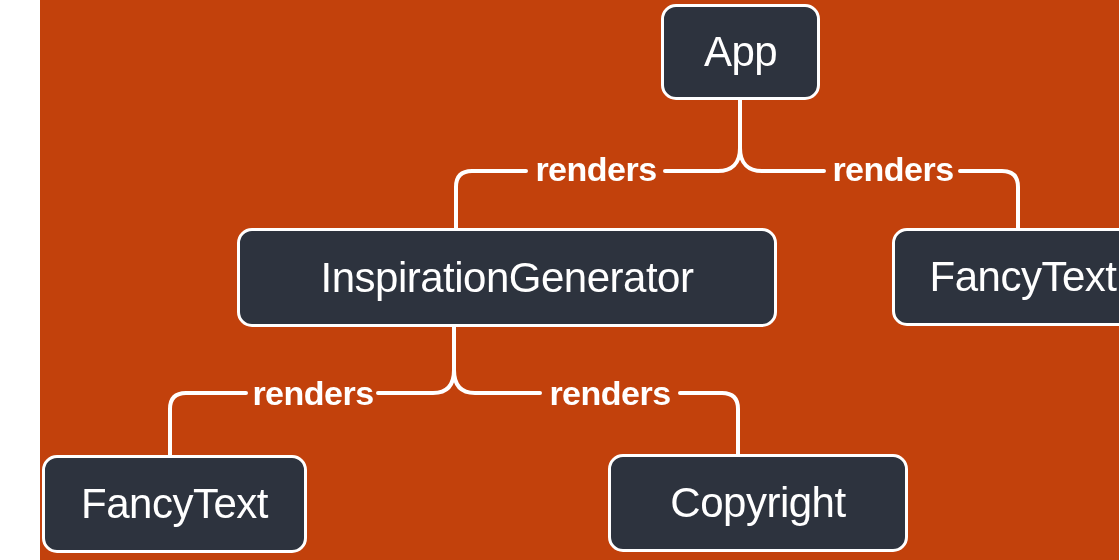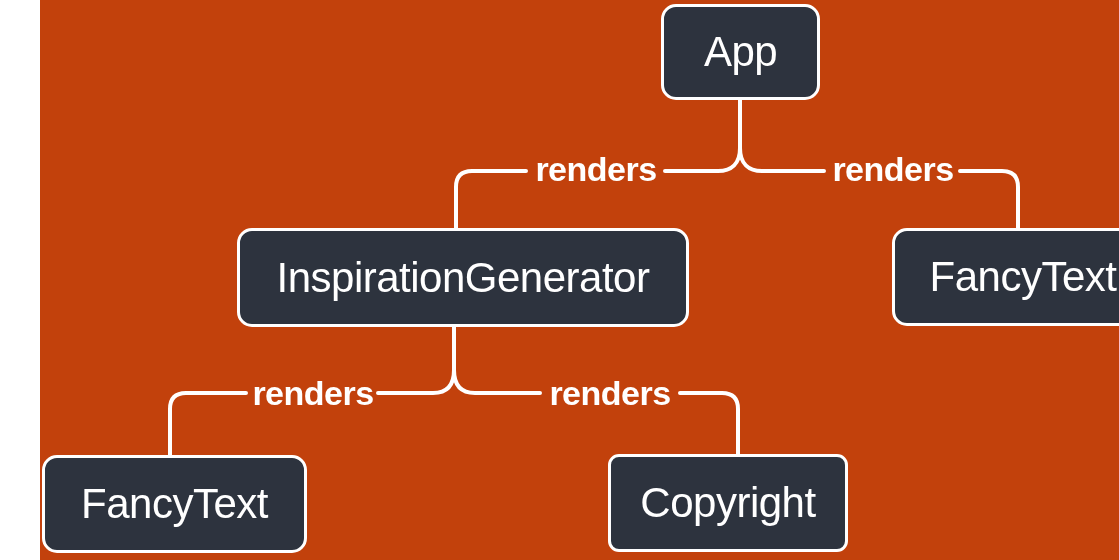--- a/index.html
+++ b/index.html
@@ -72,33 +72,33 @@
 
     <path d="M206,393 L146,393 Q130,393 130,409 L130,455"></path>
 
     <path d="M640,393 L682,393 Q698,393 698,409 L698,454"></path>
   </svg>
 
   <div class="node" style="left:621px; top:4px; width:159px; height:96px;">
     <span>App</span>
   </div>
 
-  <div class="node" style="left:197px; top:228px; width:452px; height:99px;">
+  <div class="node" style="left:197px; top:228px; width:540px; height:99px;">
     <span>InspirationGenerator</span>
   </div>
 
   <div class="node" style="left:852px; top:228px; width:262px; height:98px;">
     <span>FancyText</span>
   </div>
 
   <div class="node" style="left:2px; top:455px; width:265px; height:98px;">
     <span>FancyText</span>
   </div>
 
-  <div class="node" style="left:568px; top:454px; width:240px; height:98px;border-radius:11px;">
+  <div class="node" style="left:568px; top:454px; width:300px; height:98px;">
     <span>Copyright</span>
   </div>
 
   <div class="edge-label" style="left:556px; top:169px;">renders</div>
 
   <div class="edge-label" style="left:853px; top:169px;">renders</div>
 
   <div class="edge-label" style="left:273px; top:393px;">renders</div>
 
   <div class="edge-label" style="left:570px; top:393px;">renders</div>

